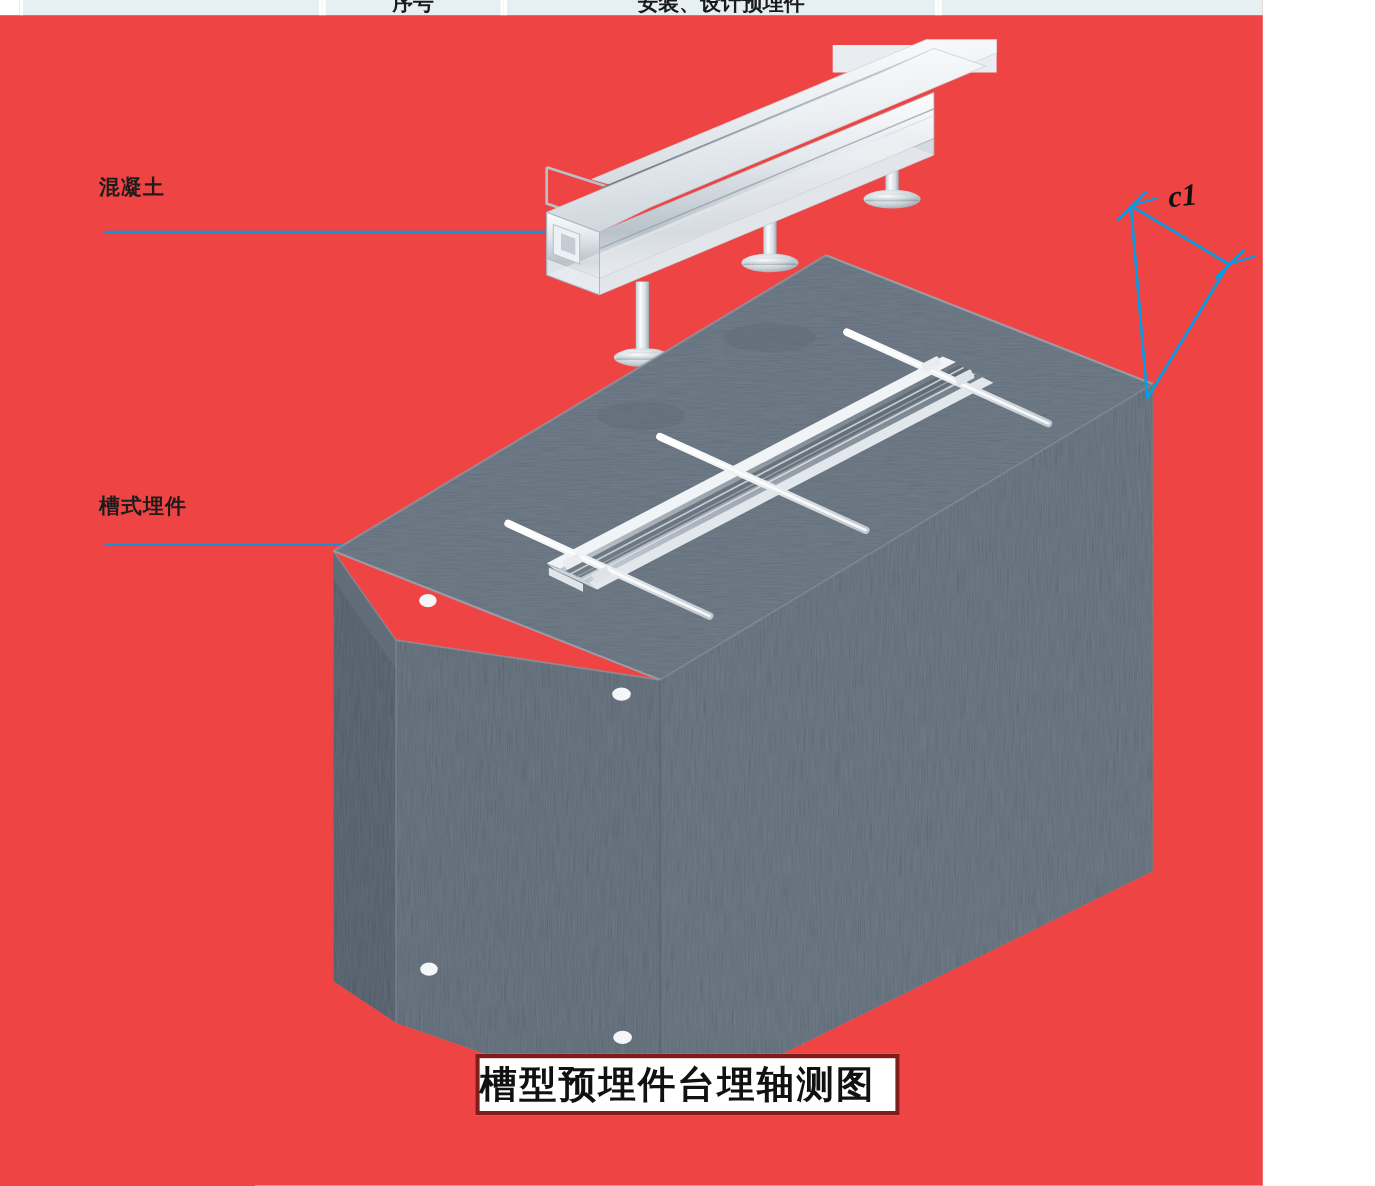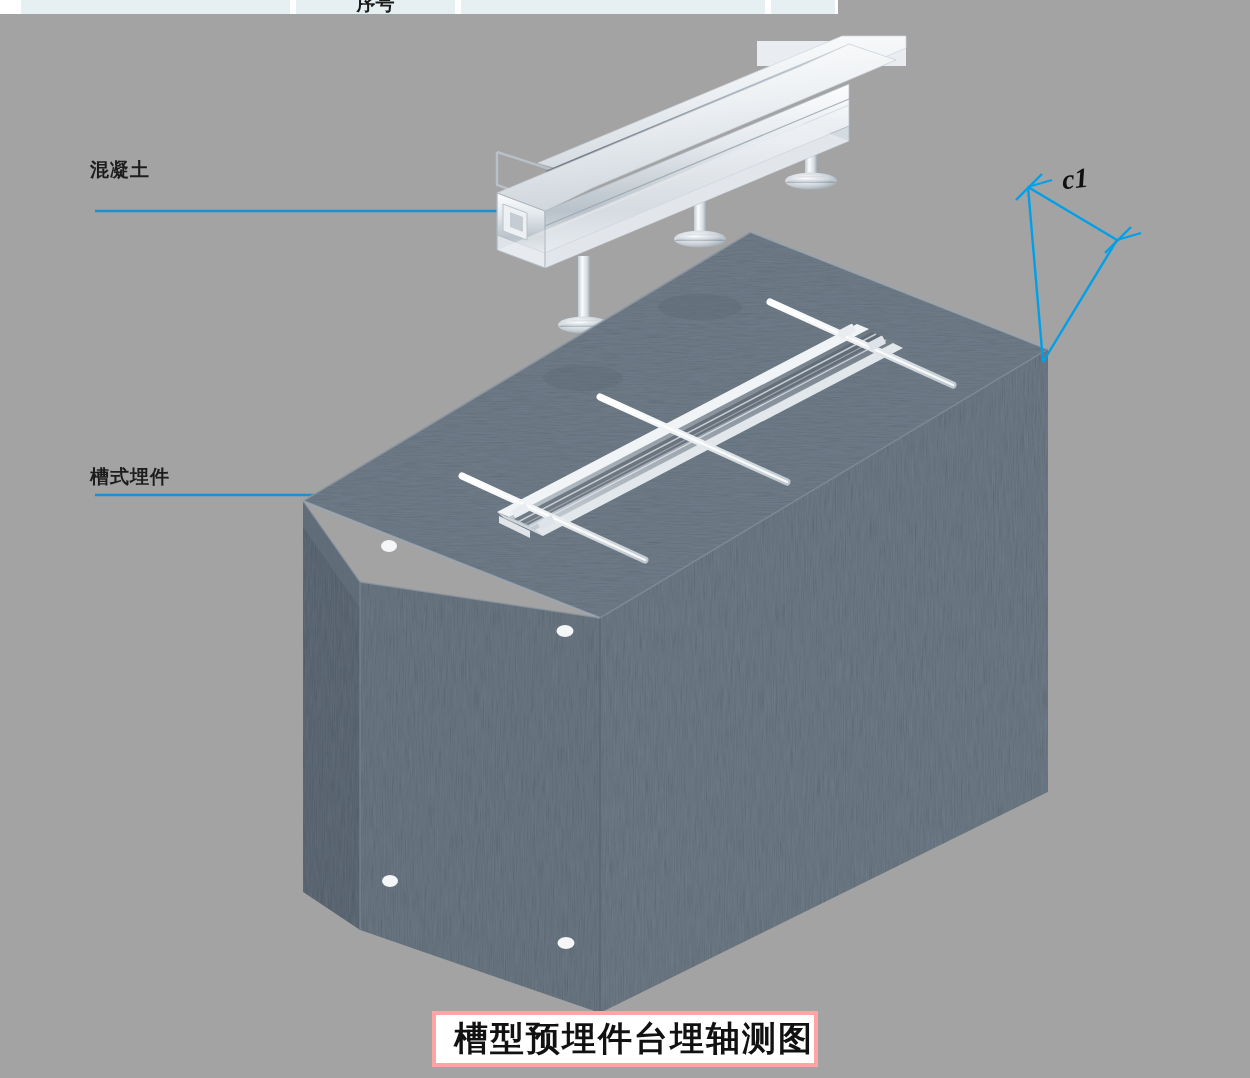--- a/index.html
+++ b/index.html
@@ -3,23 +3,23 @@
 <meta charset="utf-8">
 <style>
   * { box-sizing: border-box; }
   html, body {
     margin: 0; padding: 0;
     background: #ffffff;
     font-family: "Liberation Sans", sans-serif;
   }
   #page {
     position: relative;
-    width: 1250px;
+    width: 1148px;
     height: 1078px;
-    background: #a3a3a3;
+    background: #ef4444;
     overflow: hidden;
   }
 
   
   #table-strip {
     position: absolute;
     left: 0; top: 0;
     width: 1250px; height: 14px;
     display: flex;
     gap: 0;
@@ -49,32 +49,32 @@
   
   .anno-label {
     position: absolute;
     font-size: 19px;
     font-weight: bold;
     color: #1c1c1c;
     letter-spacing: 1px;
     white-space: nowrap;
   }
   #label-concrete { left: 90px; top: 157px; }
-  #label-channel  { left: 90px; top: 447px; margin-top: 17px; }
+  #label-channel  { left: 90px; top: 447px; }
 
   
   #caption-box {
     position: absolute;
-    left: 432px; top: 1011px;
+    left: 432px; top: 958px;
     width: 386px; height: 56px;
-    border: 4px solid #fca5a5;
+    border: 4px solid #7f1d1d;
     background: #ffffff;
     display: flex;
     align-items: center;
-    justify-content: flex-end;
+    justify-content: flex-start;
   }
   #caption-text {
     font-size: 34px;
     font-weight: bold;
     color: #111111;
     letter-spacing: 2px;
     white-space: nowrap;
   }
 
   
@@ -99,20 +99,23 @@
 
 <div id="page">
 
   <div id="table-strip">
     <div class="tcell-pad" style="width:18px"></div>
     <div class="tcell" style="width:275px">
       <span></span>
     </div>
     <div class="tcell" style="width:165px">
       <span>序号</span>
+    </div>
+    <div class="tcell" style="width:395px">
+      <span>安装、设计预埋件</span>
     </div>
     <div class="tcell" style="width:310px">
       <span></span>
     </div>
     <div class="tcell" style="width:70px">
       <span></span>
     </div>
   </div>
 
   <svg id="art" viewBox="0 0 1250 1078">

